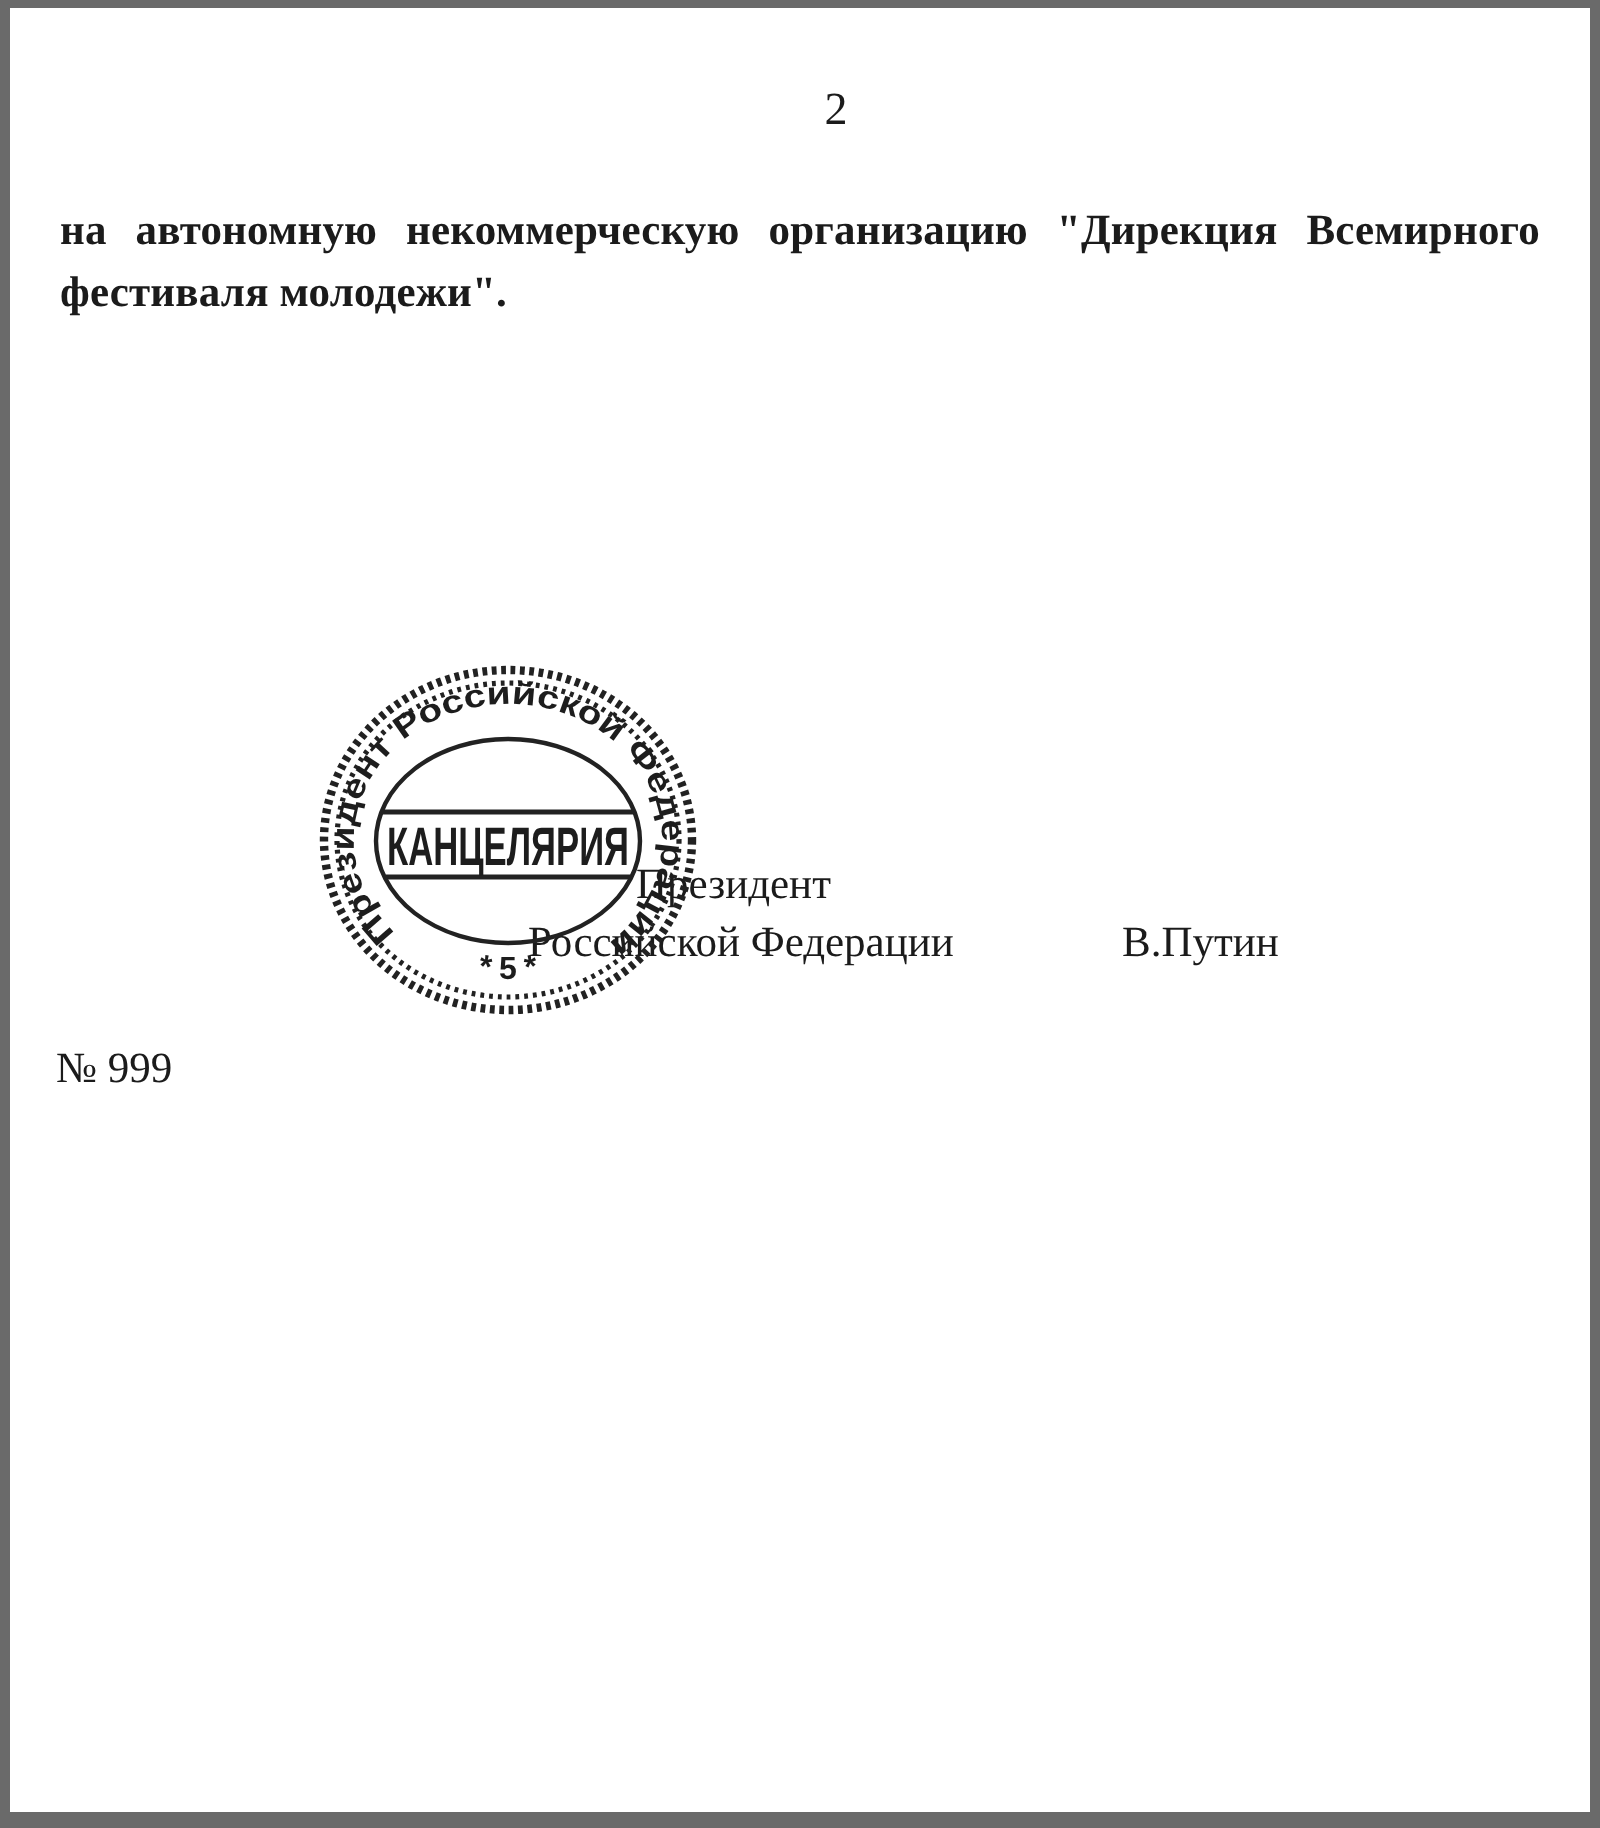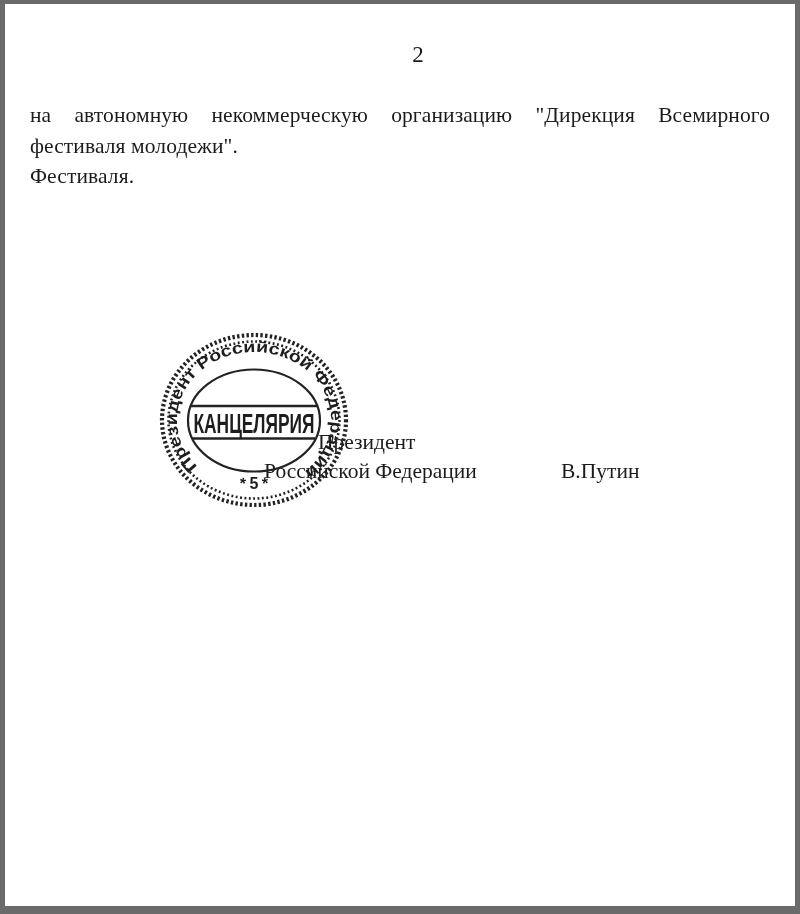--- a/index.html
+++ b/index.html
@@ -22,20 +22,21 @@
     transform: translateX(18px);
     font-size: 23px;
   }
   .body-text {
     position: absolute;
     left: 25px; top: 96px;
     width: 740px;
     font-size: 21.5px;
     line-height: 30.6px;
     letter-spacing: 0.1px;
+    font-weight: bold;
   }
   .line { white-space: normal; }
   .line.justify { text-align: justify; text-align-last: justify; }
   .line.indent { text-indent: 55px; }
   .sig { position: absolute; font-size: 21.5px; white-space: nowrap; }
   .sig-title1 { left: 313px; top: 426px; }
   .sig-title2 { left: 259px; top: 455px; }
   .sig-name  { left: 556px; top: 455px; }
   .stamp {
     position: absolute;
@@ -60,21 +61,20 @@
 </head>
 <body>
 
 <div class="frame">
 
   <div class="page-number">2</div>
 
   <div class="body-text">
     <div class="line justify">на автономную некоммерческую организацию "Дирекция Всемирного</div>
     <div class="line">фестиваля молодежи".</div>
-    <div class="line">Фестиваля.</div>
   </div>
 
   <div class="sig sig-title1">Президент</div>
   <div class="sig sig-title2">Российской Федерации</div>
   <div class="sig sig-name">В.Путин</div>
 
   <svg class="stamp" viewBox="0 0 200 200" xmlns="http://www.w3.org/2000/svg">
 
     <ellipse class="ink" cx="100" cy="100" rx="92" ry="85" stroke-width="4.2" stroke-dasharray="2.4 2.3"></ellipse>
     <ellipse class="ink" cx="100" cy="100" rx="85.5" ry="78.5" stroke-width="2.6" stroke-dasharray="1.9 2.5"></ellipse>
@@ -89,15 +89,16 @@
     <text font-size="16">
       <textPath href="#ringPath" textLength="340" lengthAdjust="spacingAndGlyphs">Президент Российской Федерации</textPath>
     </text>
     <text font-size="16" text-anchor="middle">
       <textPath href="#bottomPath" startOffset="50%">* 5 *</textPath>
     </text>
     <text x="100" y="112.5" text-anchor="middle" font-size="27" textLength="121" lengthAdjust="spacingAndGlyphs">КАНЦЕЛЯРИЯ</text>
   </svg>
 
   <div class="footer">
+    <div>№ 999</div>
   </div>
 
 </div>
 
 </body></html>

